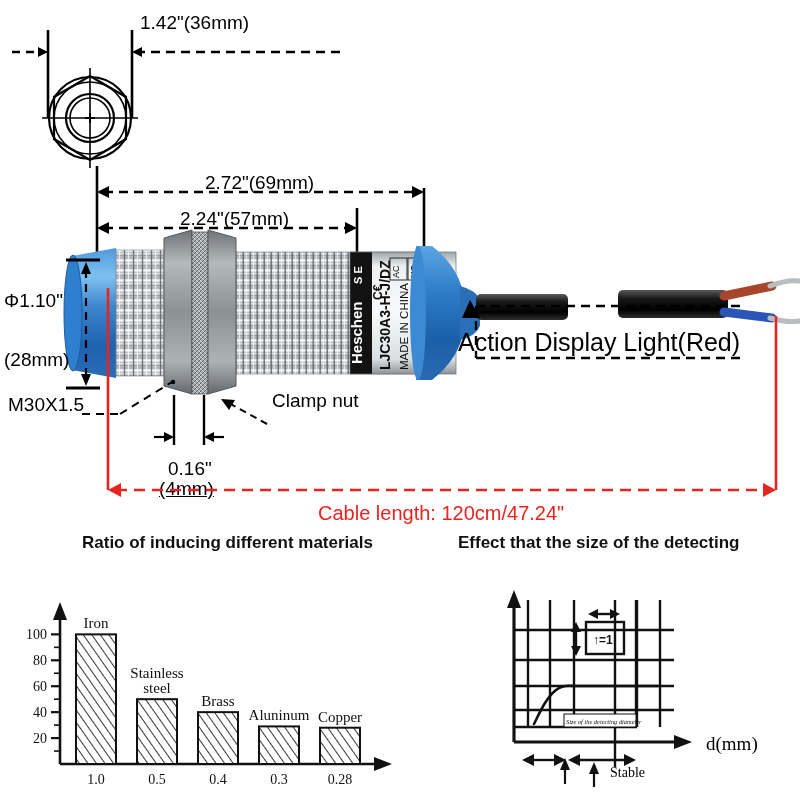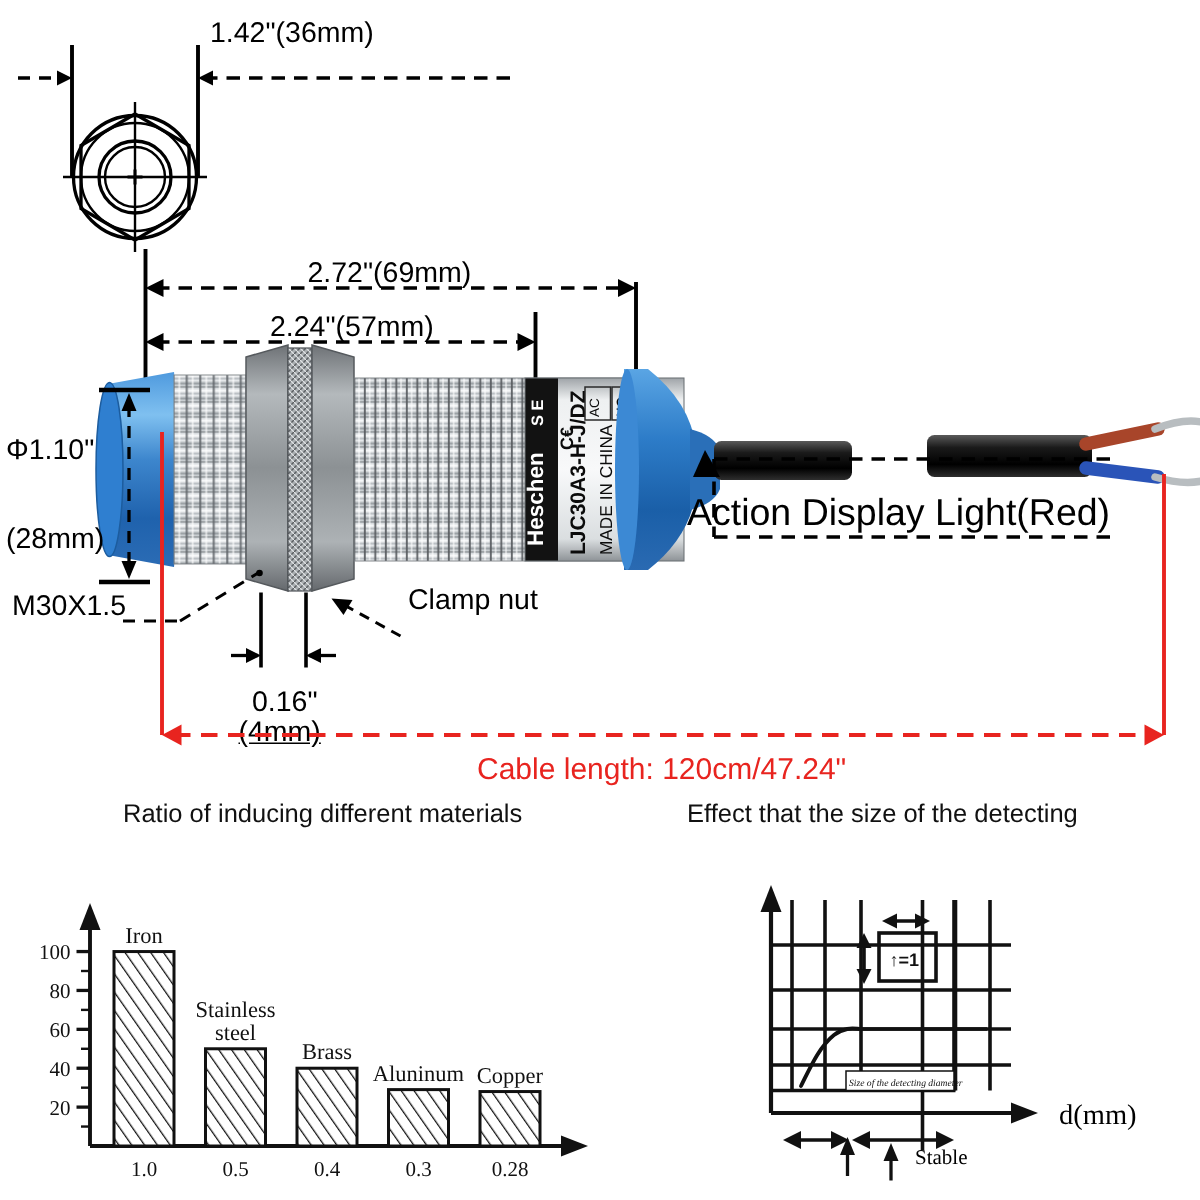--- a/index.html
+++ b/index.html
@@ -1,21 +1,21 @@
 <!DOCTYPE html>
 <html><head>
 <meta charset="utf-8">
 <style>
   html,body{margin:0;padding:0;background:#ffffff;}
   body{width:800px;height:800px;position:relative;overflow:hidden;
        font-family:"Liberation Sans",sans-serif;color:#000;}
   .abs{position:absolute;}
   .dimtext{font-size:19px;font-weight:400;letter-spacing:0px;white-space:nowrap;}
   .redtext{color:#e8241f;font-size:19px;white-space:nowrap;}
-  .caption{font-size:17px;line-height:21px;color:#111;}
+  .caption{font-size:17px;line-height:21px;color:#111;font-weight:bold;}
   .serif{font-family:"Liberation Serif",serif;text-align:center;}
   svg{display:block;overflow:visible;}
   .noselect{user-select:none;}
 </style>
 </head>
 <body>
 
 <div class="abs noselect" style="left:0;top:0;width:420px;height:175px;">
   <svg width="420" height="175" viewBox="0 0 420 175">
 

